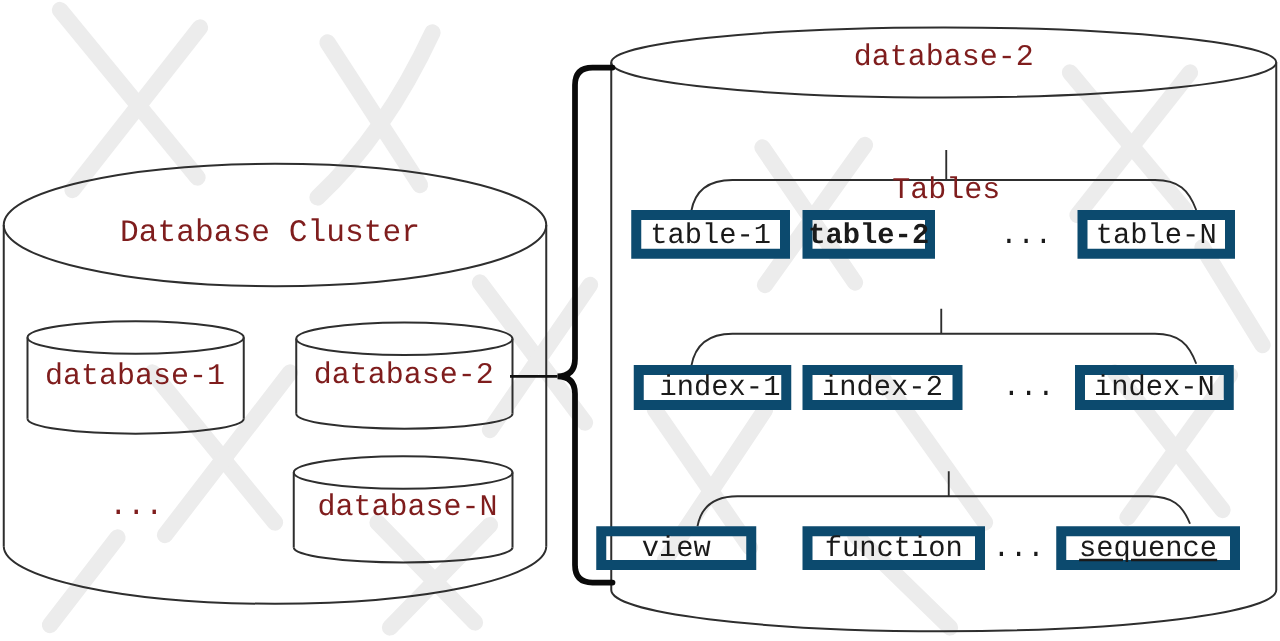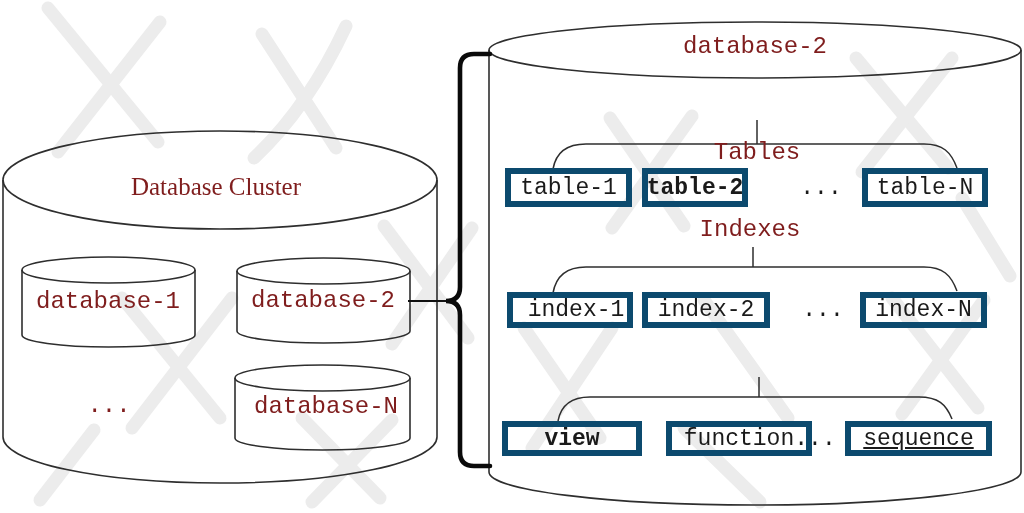--- a/index.html
+++ b/index.html
@@ -8,21 +8,21 @@
     font-family:"Liberation Mono","DejaVu Sans Mono",monospace;
     overflow:hidden; color:#1a1a1a;
   }
   .stage svg.linework { position:absolute; left:0; top:0; }
   .lbl {
     position:absolute; text-align:center; font-size:24px; line-height:28px;
     color:#7f1d1d; white-space:nowrap;
   }
   .lbl.big { font-size:25px; line-height:30px; }
   .box {
-    position:absolute; border:6px solid #0c4a6e; background:transparent;
+    position:absolute; border:8px solid #0c4a6e; background:transparent;
     display:flex; align-items:center; justify-content:center;
     font-size:23px; color:#1a1a1a; white-space:nowrap; box-sizing:border-box;
   }
   .dots { border:none; }
 </style>
 </head>
 <body>
 
 <div class="stage">
 
@@ -101,42 +101,41 @@
       <path d="M753 247 V267"></path>
       <path d="M553 293 C556 276 567 267 586 267 H924 C943 267 951 275 957 291"></path>
     </g>
 
     <g stroke="#2e2e2e" stroke-width="1.5" fill="none">
       <path d="M759 377 V397"></path>
       <path d="M558 421 C561 405 571 397 590 397 H919 C938 397 946 404 952 419"></path>
     </g>
   </svg>
 
-  <div class="lbl big" style="left:66px; top:172px; width:300px;font-family:Liberation Serif, serif;">Database Cluster</div>
+  <div class="lbl big" style="left:66px; top:172px; width:300px;">Database Cluster</div>
 
   <div class="lbl" style="left:8px; top:288px; width:200px;">database-1</div>
 
   <div class="lbl" style="left:223px; top:287px; width:200px;">database-2</div>
 
   <div class="lbl" style="left:59px; top:392px; width:100px;">...</div>
 
   <div class="lbl" style="left:226px; top:393px; width:200px;">database-N</div>
 
   <div class="lbl" style="left:605px; top:33px; width:300px;">database-2</div>
 
   <div class="lbl" style="left:607px; top:92px; width:300px;margin-top:47px;">Tables</div>
   <div class="box" style="left:505px; top:168px; width:127px; height:39px;">table-1</div>
   <div class="box" style="left:642px; top:168px; width:106px; height:39px;font-weight:bold;">table-2</div>
   <div class="box dots" style="left:798px; top:168px; width:46px; height:39px;">...</div>
   <div class="box" style="left:862px; top:168px; width:126px; height:39px;">table-N</div>
 
-  <div class="lbl" style="left:600px; top:216px; width:300px;">Indexes</div>
   <div class="box" style="left:507px; top:292px; width:126px; height:36px;padding-left:12px;">index-1</div>
   <div class="box" style="left:642px; top:292px; width:128px; height:36px;">index-2</div>
   <div class="box dots" style="left:800px; top:292px; width:46px; height:36px;">...</div>
   <div class="box" style="left:860px; top:292px; width:127px; height:36px;">index-N</div>
 
-  <div class="box" style="left:502px; top:421px; width:140px; height:35px;font-weight:bold;">view</div>
-  <div class="box" style="left:642px; top:421px; width:146px; height:35px;margin-left:24px;">function</div>
+  <div class="box" style="left:477px; top:421px; width:128px; height:35px;">view</div>
+  <div class="box" style="left:642px; top:421px; width:146px; height:35px;">function</div>
   <div class="box dots" style="left:792px; top:421px; width:46px; height:35px;">...</div>
   <div class="box" style="left:845px; top:421px; width:147px; height:35px;text-decoration:underline;">sequence</div>
 
 </div>
 
 </body></html>

